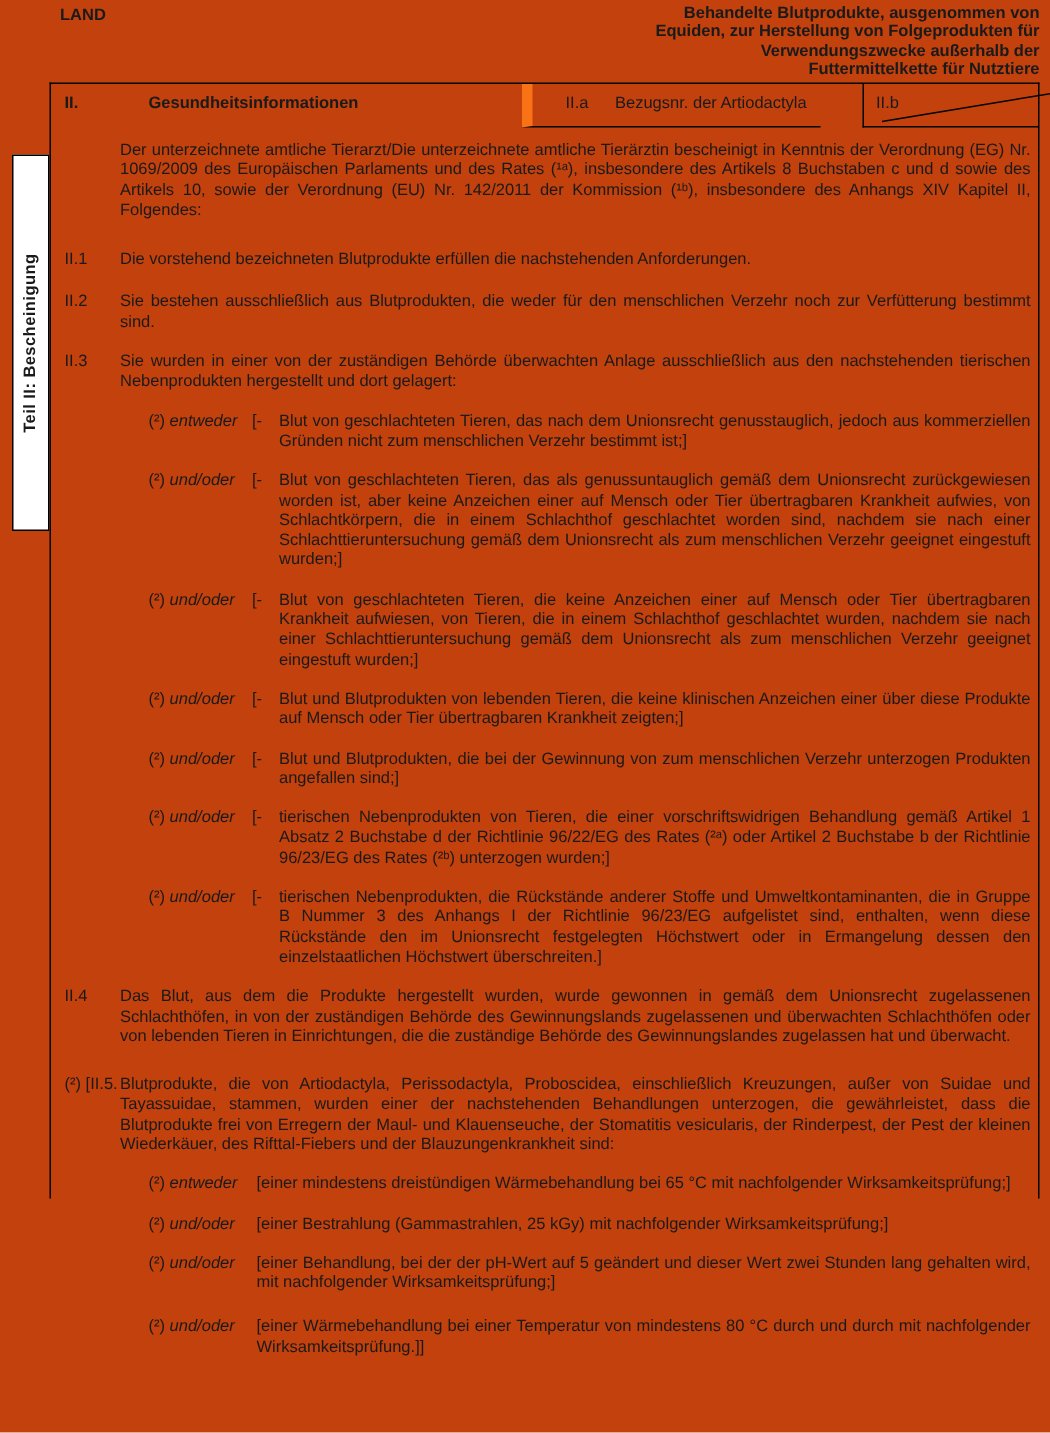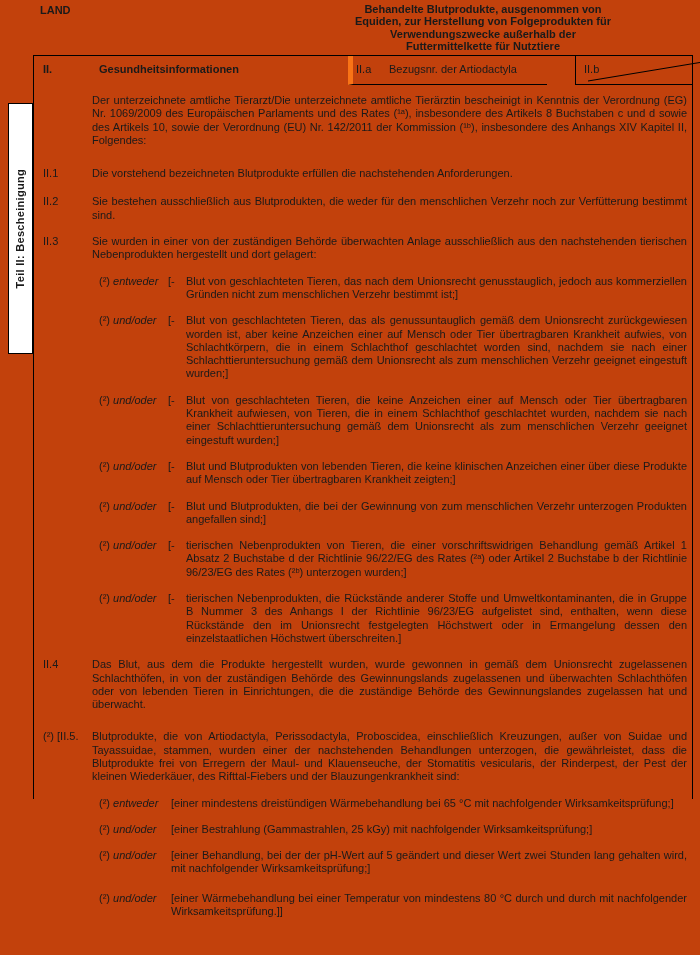--- a/index.html
+++ b/index.html
@@ -13,21 +13,21 @@
     line-height:13.3px;
     overflow:hidden;
   }
   .land {
     position:absolute; left:40px; top:4px;
     font-weight:bold;
   }
   .doc-title {
     position:absolute; right:7px; top:3px;
     width:420px;
-    text-align:center;
+    text-align:right;
     font-weight:bold;
     line-height:12.4px;
   }
   .side-box {
     position:absolute; left:8px; top:103px;
     width:25px; height:251px;
     border:1px solid #000;
     box-sizing:border-box;
     display:flex; align-items:center; justify-content:center;
     background:#fff;
@@ -48,34 +48,33 @@
     box-sizing:border-box;
   }
   .hdr-row {
     display:grid;
     grid-template-columns:314px 199px 1fr;
     height:29px;
   }
   .hdr-cell { box-sizing:border-box; padding-top:7px; }
   .hdr-c1 { display:grid; grid-template-columns:56px 1fr; padding-left:9px; font-weight:bold; }
   .hdr-c2 {
-    border-left:5px solid #f97316; border-bottom:1px solid #000;
-    display:grid; grid-template-columns:33px 1fr; padding-left:3px;
+    border-left:7px solid #f97316; border-bottom:1px solid #000;
+    display:grid; grid-template-columns:33px 1fr; padding-left:22px;
   }
   .hdr-c3 {
     border-left:1px solid #000; border-bottom:1px solid #000;
     position:relative; padding-left:8px;margin-left:28px;
   }
   .hdr-c3 svg { position:absolute; left:0; top:0; }
   .content { padding-top:9px; }
   .p-row {
     display:grid; grid-template-columns:37px 1fr;
     padding:0 5px 0 9px;
     margin-bottom:13px;
-    gap:12px;
   }
   .sub-row {
     display:grid; grid-template-columns:69px 18px 1fr;
     padding:0 5px 0 65px;
     margin-bottom:13px;
   }
   .sub-row5 {
     display:grid; grid-template-columns:72px 1fr;
     padding:0 5px 0 65px;
     margin-bottom:13px;

